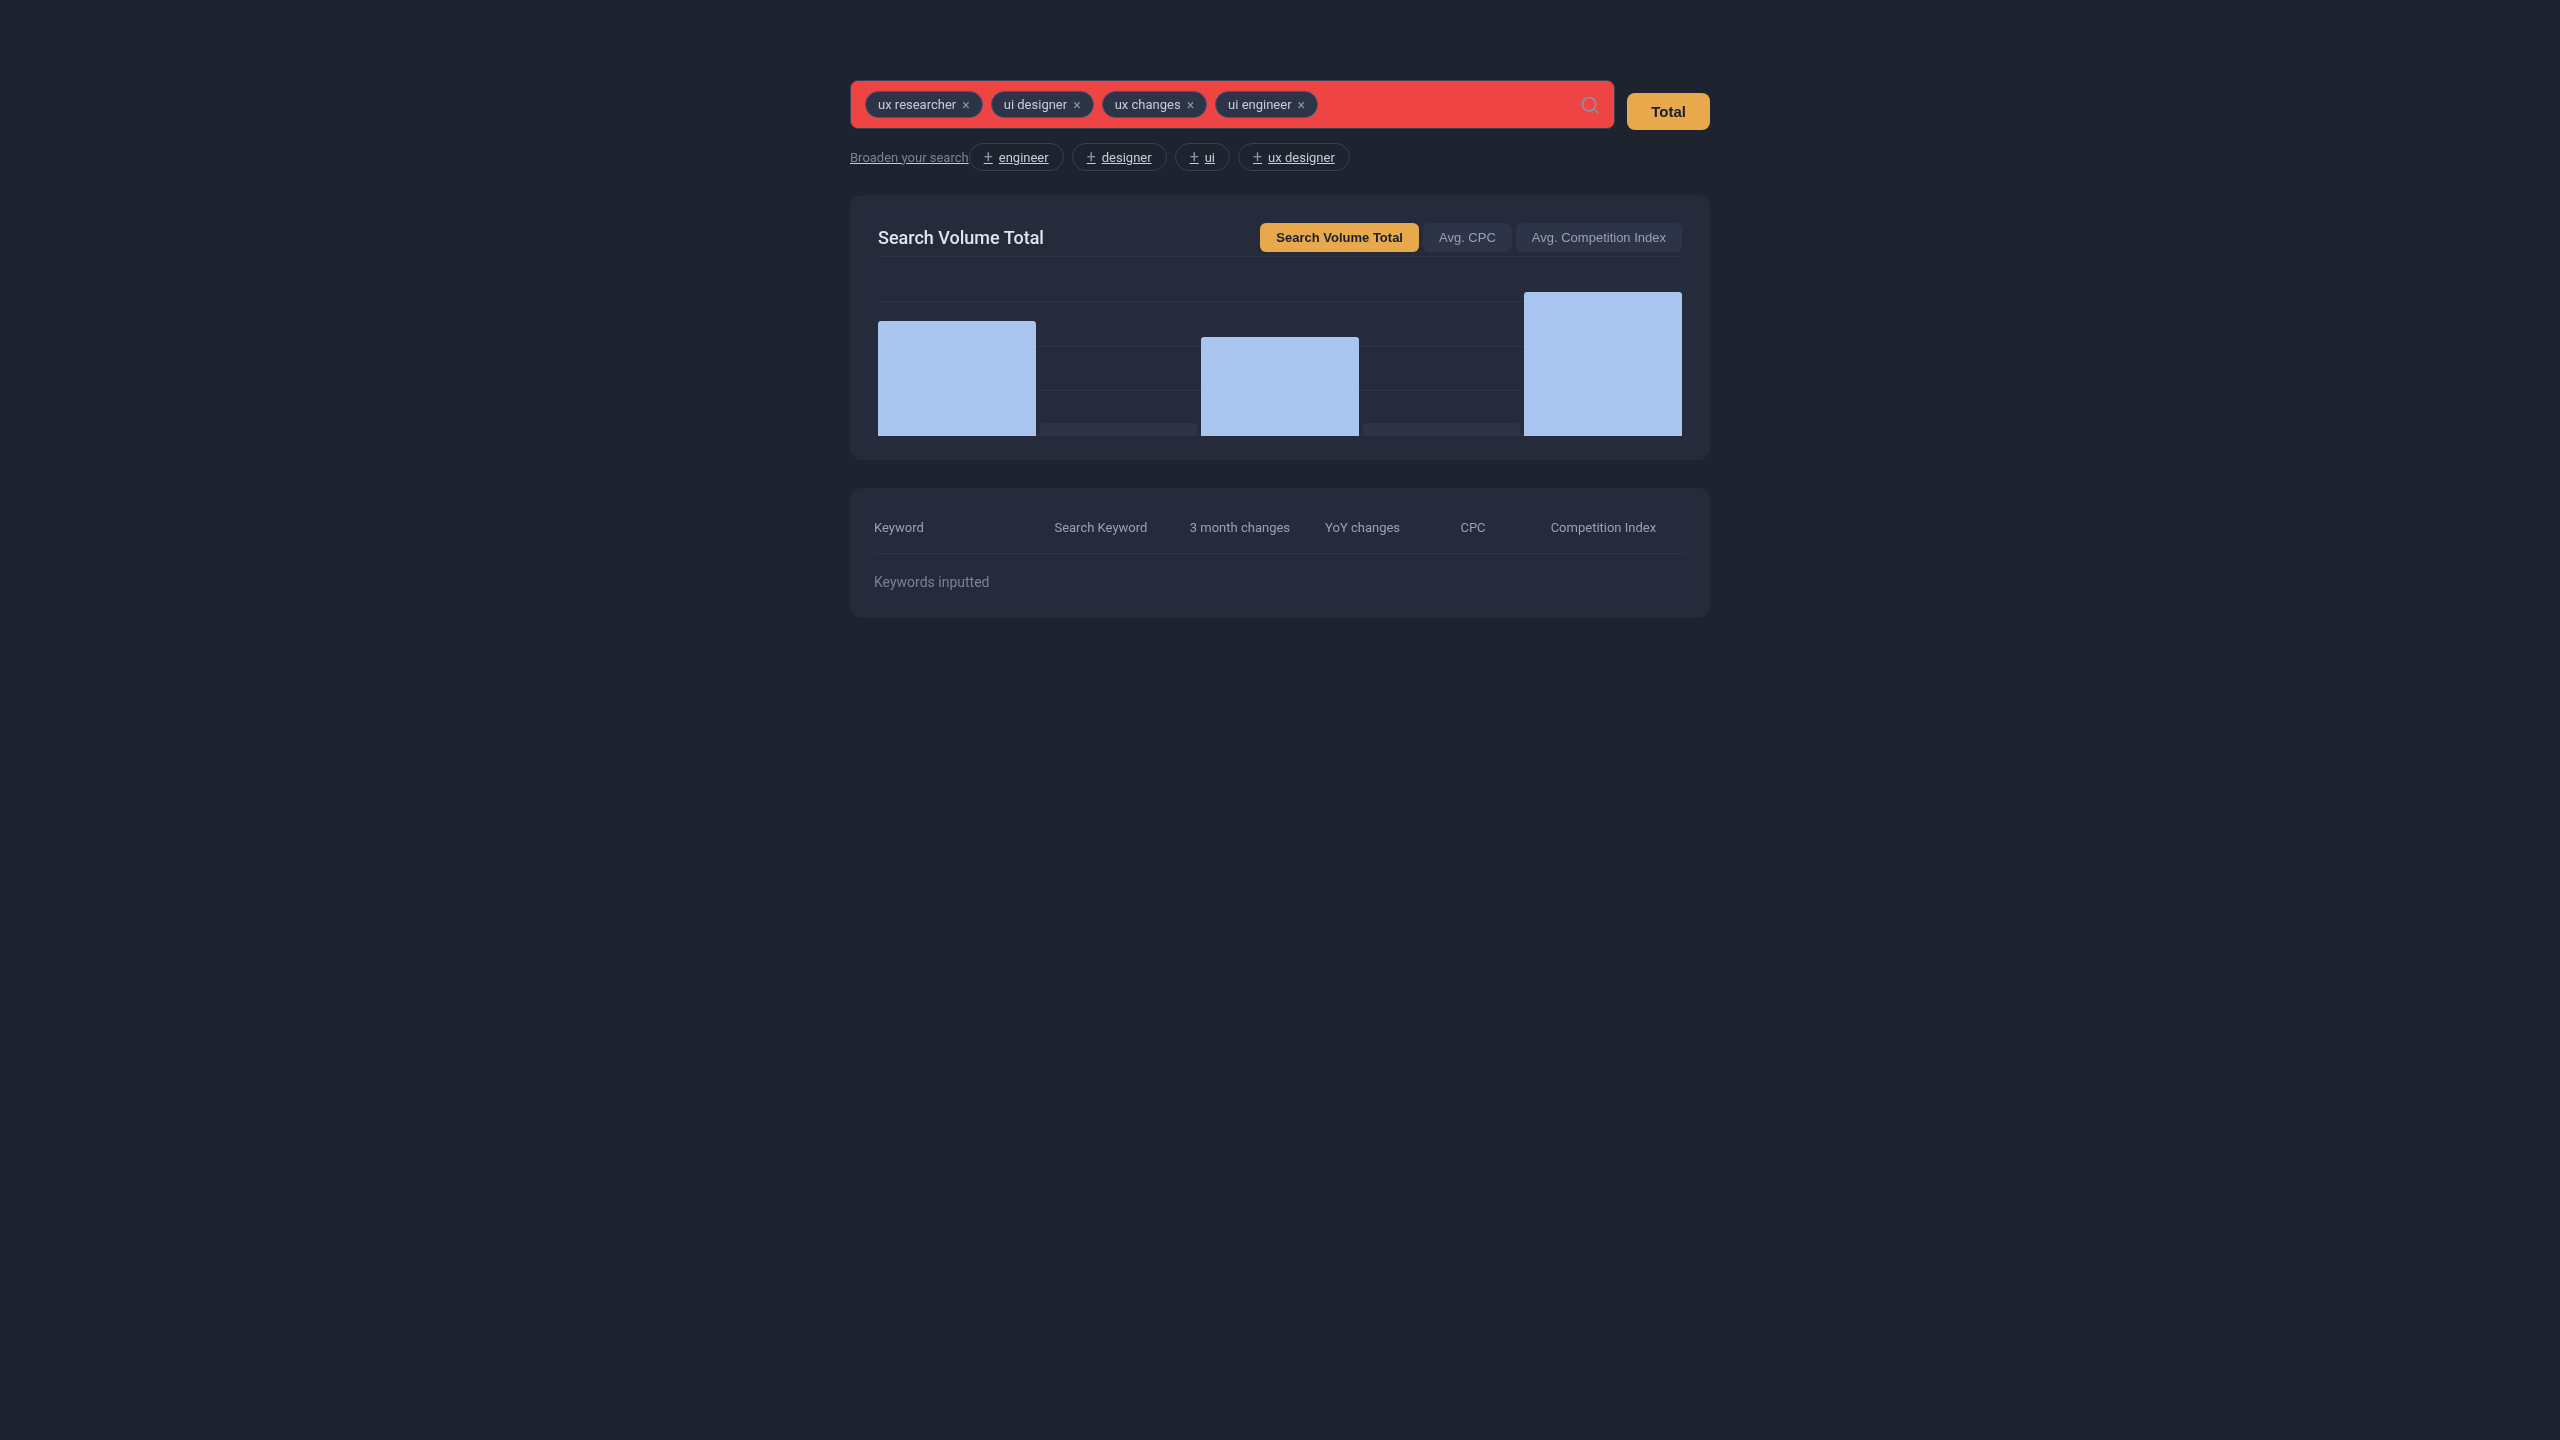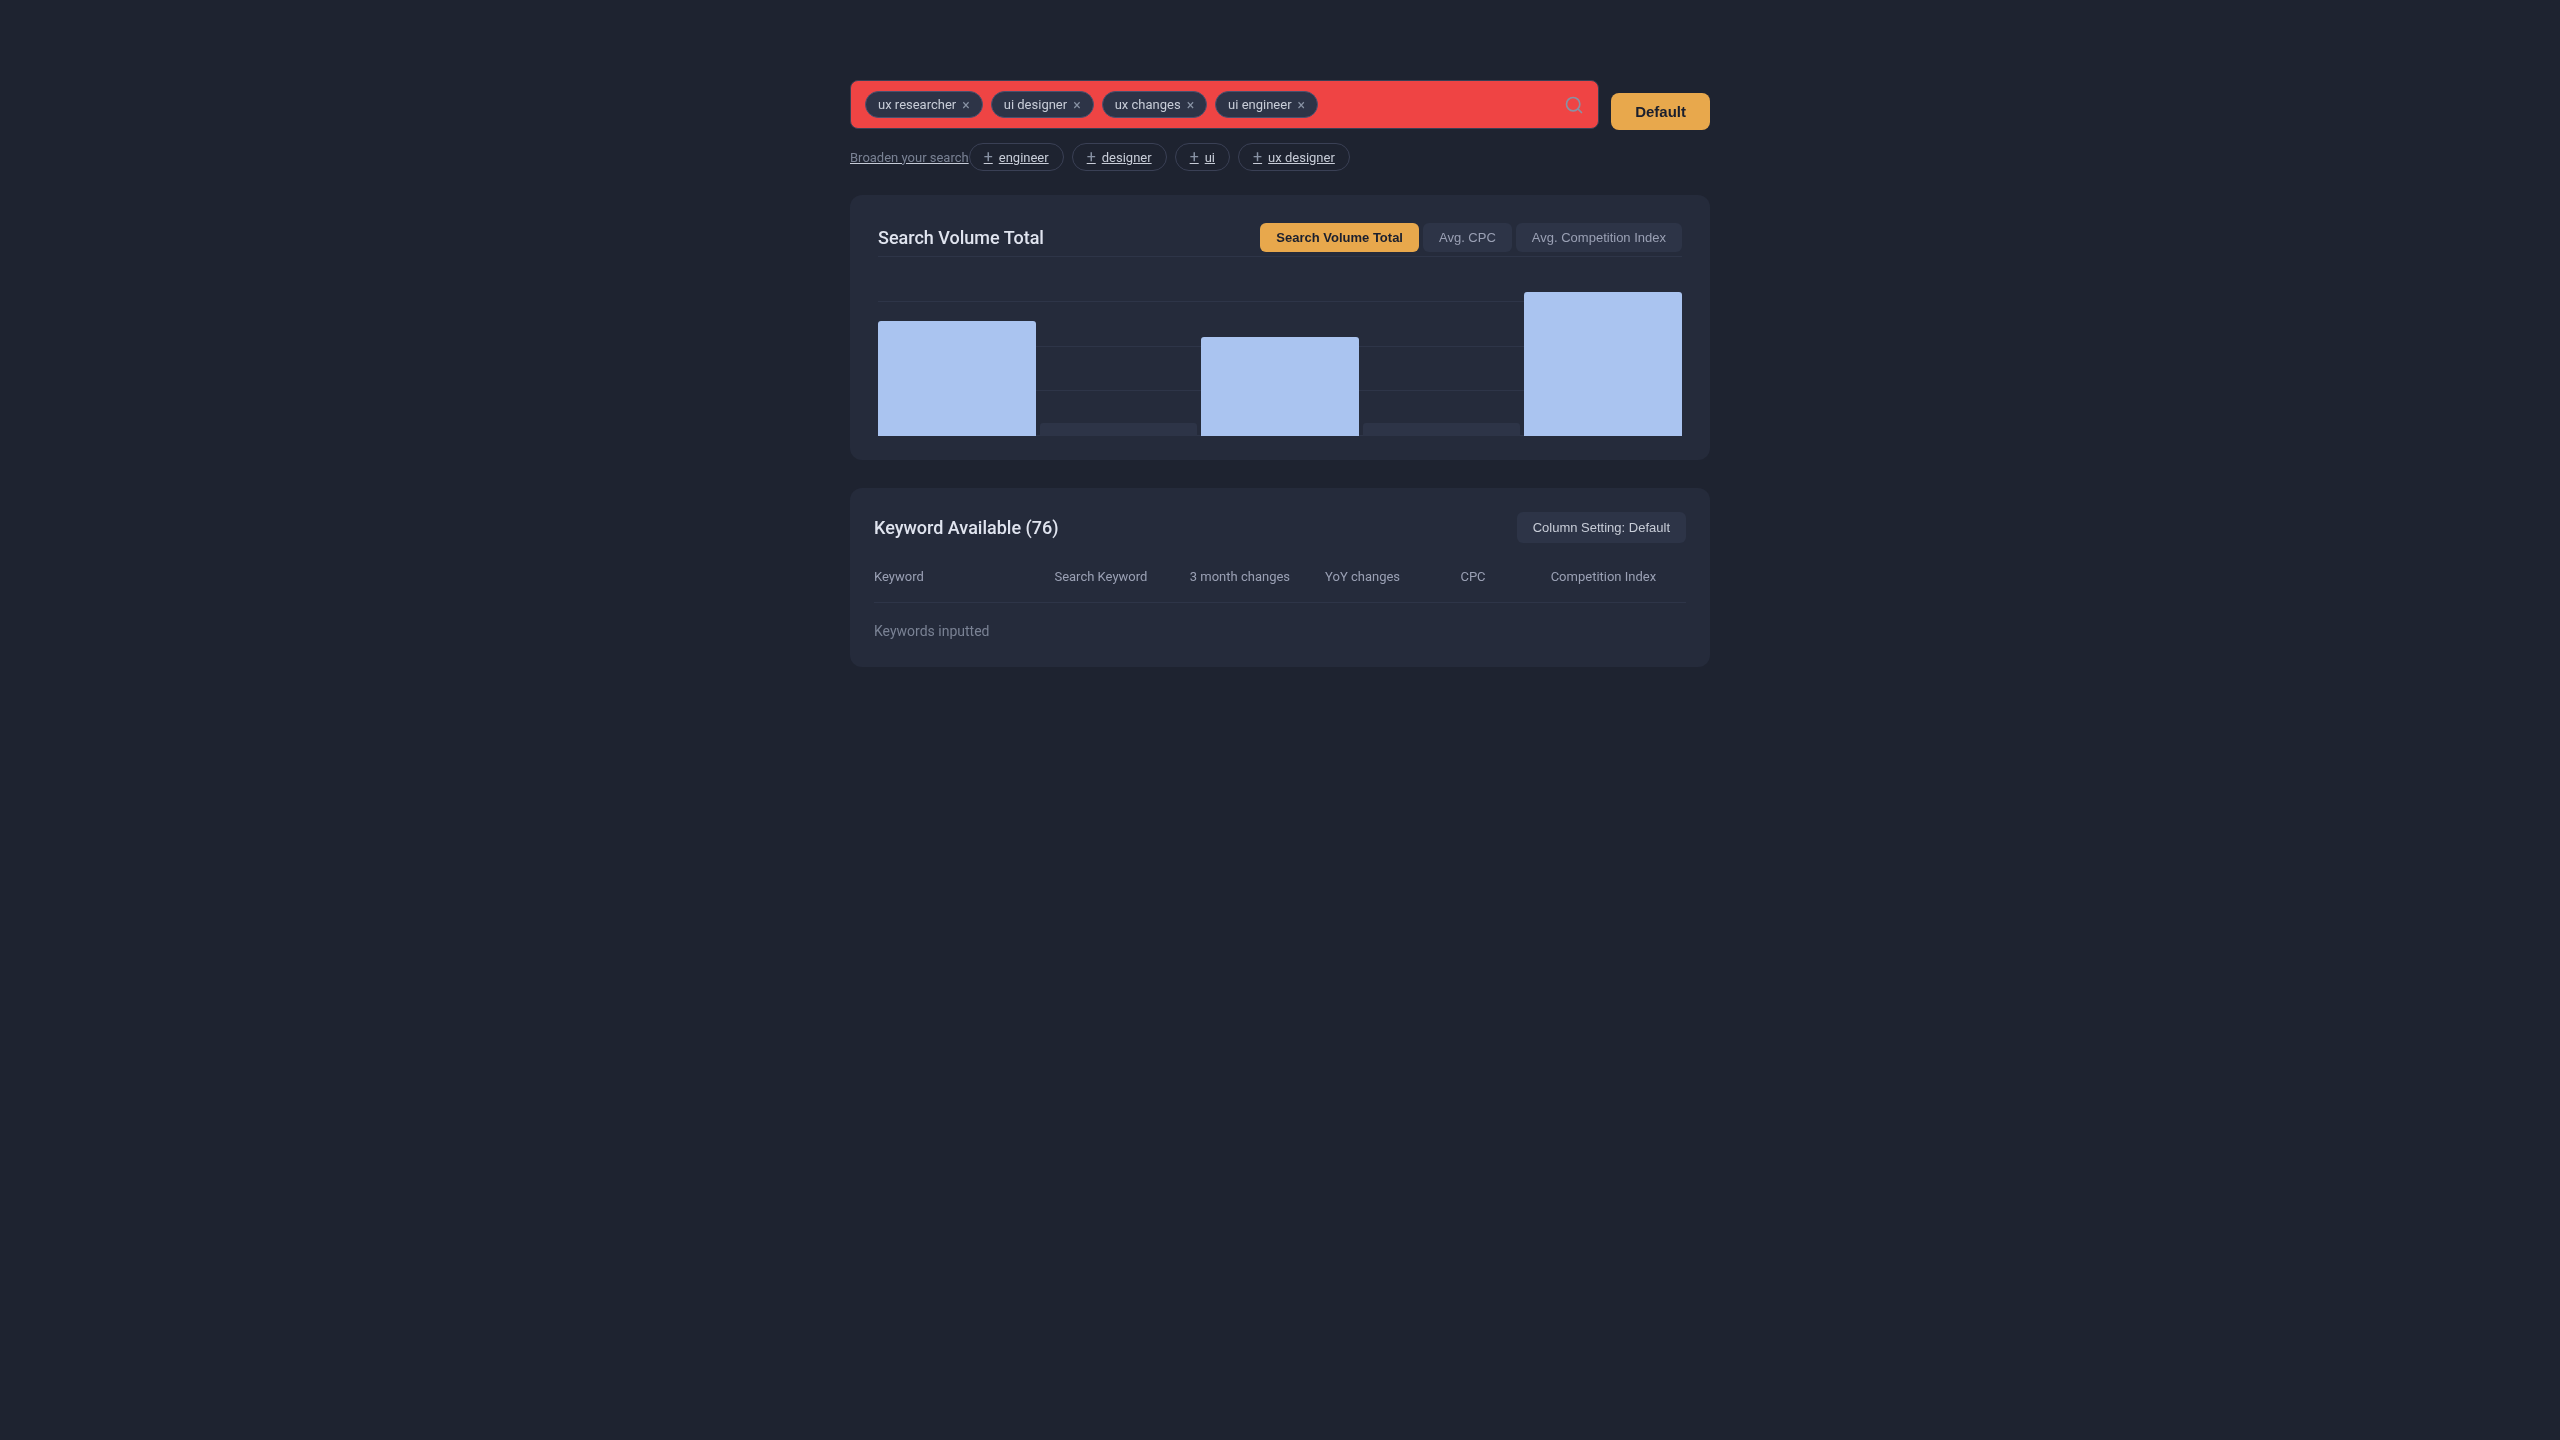--- a/index.html
+++ b/index.html
@@ -282,21 +282,21 @@
             </div>
           </div>
         <input class="search-input" type="text" placeholder="" style="">
         <div class="search-icon-btn">
           <svg width="20" height="20" viewBox="0 0 24 24" fill="none" stroke="currentColor" stroke-width="2" stroke-linecap="round" stroke-linejoin="round">
             <circle cx="11" cy="11" r="8"></circle>
             <line x1="21" y1="21" x2="16.65" y2="16.65"></line>
           </svg>
         </div>
       </div>
-      <button class="submit-btn">Default</button>
+      <button class="submit-btn">Total</button>
     </div>
 
     <div class="broaden-row">
       <span class="broaden-label">Broaden your search</span>
       <div id="broaden-tags-container" style="display:flex; gap:8px; flex-wrap:wrap;">
       <div class="broaden-tag">
             <span class="broaden-plus">+</span>
       <span>engineer</span>
           </div>
           <div class="broaden-tag">
@@ -339,24 +339,20 @@
       <div class="bar" style="flex: 1 1 0%; height: 72%; background-color: rgb(170, 196, 240); border-radius: 3px 3px 0px 0px;"></div>
           <div class="bar" style="flex: 1 1 0%; height: 8%; background-color: rgb(45, 52, 71); border-radius: 3px 3px 0px 0px;"></div>
           <div class="bar" style="flex: 1 1 0%; height: 62%; background-color: rgb(170, 196, 240); border-radius: 3px 3px 0px 0px;"></div>
           <div class="bar" style="flex: 1 1 0%; height: 8%; background-color: rgb(45, 52, 71); border-radius: 3px 3px 0px 0px;"></div>
           <div class="bar" style="flex: 1 1 0%; height: 90%; background-color: rgb(170, 196, 240); border-radius: 3px 3px 0px 0px;"></div>
         </div>
     </div>
   </div>
 
   <div class="table-section">
-    <div class="table-header-row">
-      <span class="table-title">Keyword Available (76)</span>
-      <button class="column-setting-btn">Column Setting: Default</button>
-    </div>
 
     <div class="table-cols" id="table-cols-container">
     <div class="col-header">Keyword</div>
         <div class="col-header">Search Keyword</div>
         <div class="col-header">3 month changes</div>
         <div class="col-header">YoY changes</div>
         <div class="col-header">CPC</div>
         <div class="col-header">Competition Index</div>
       </div>
 

